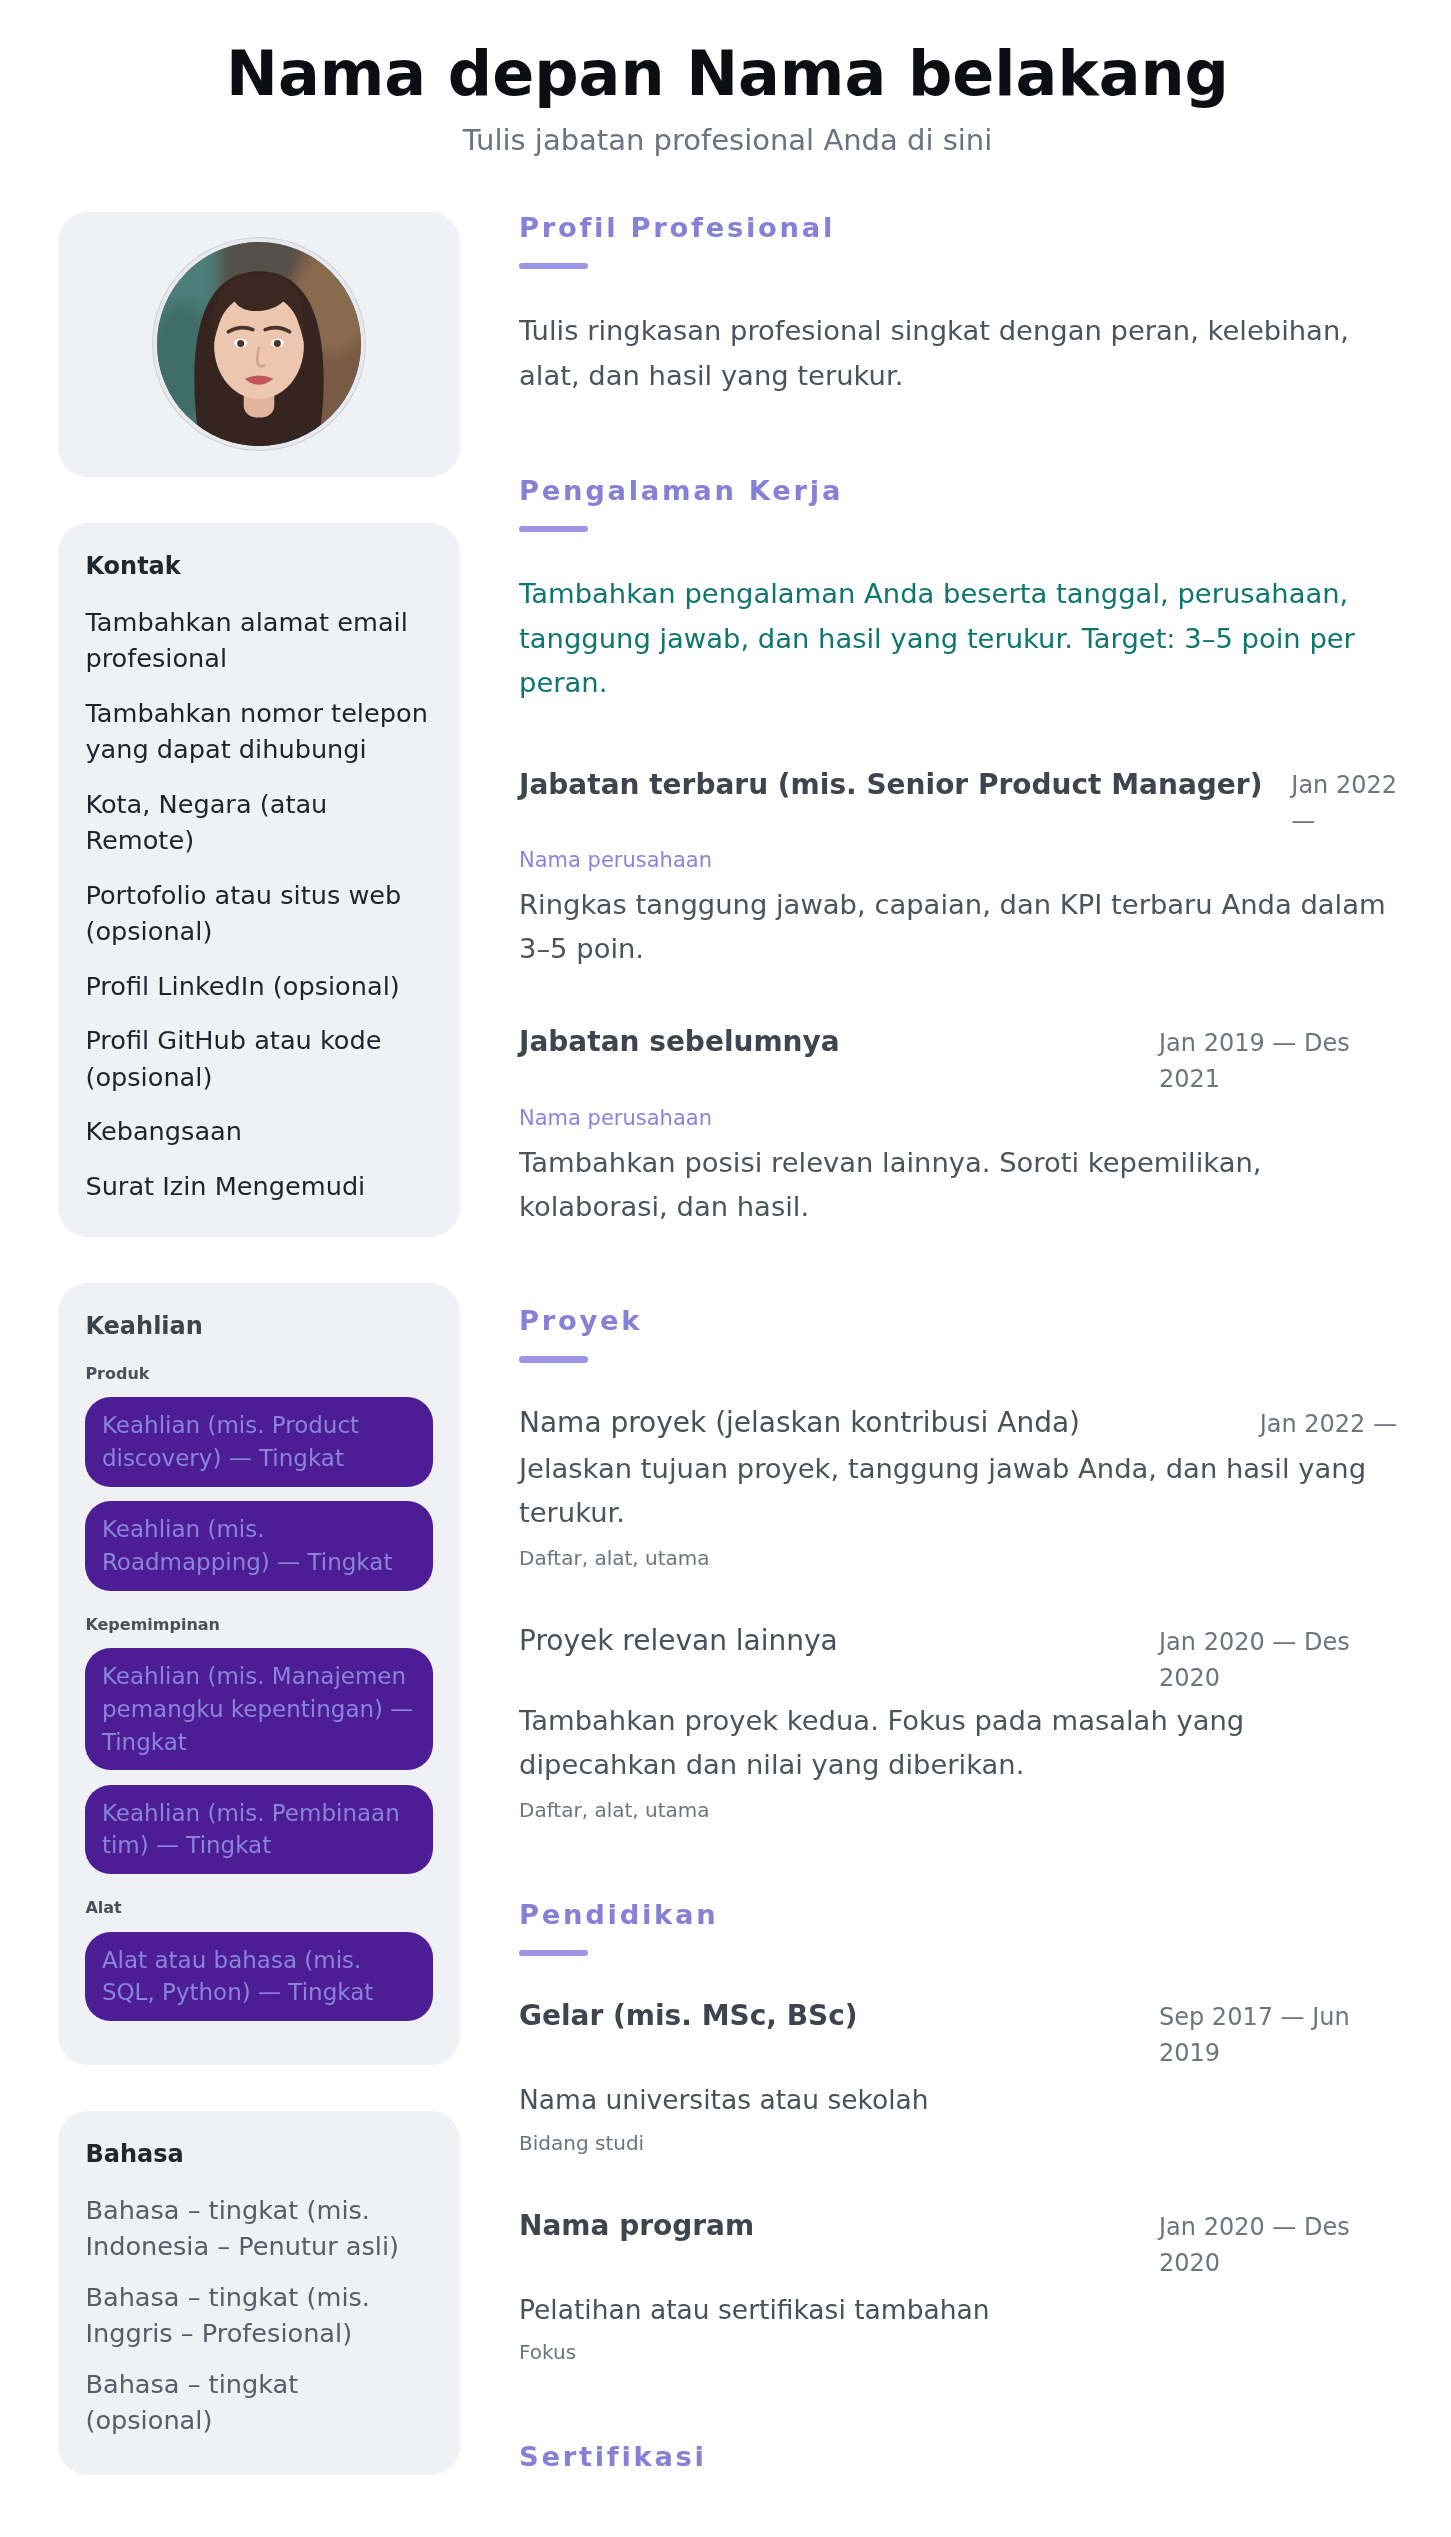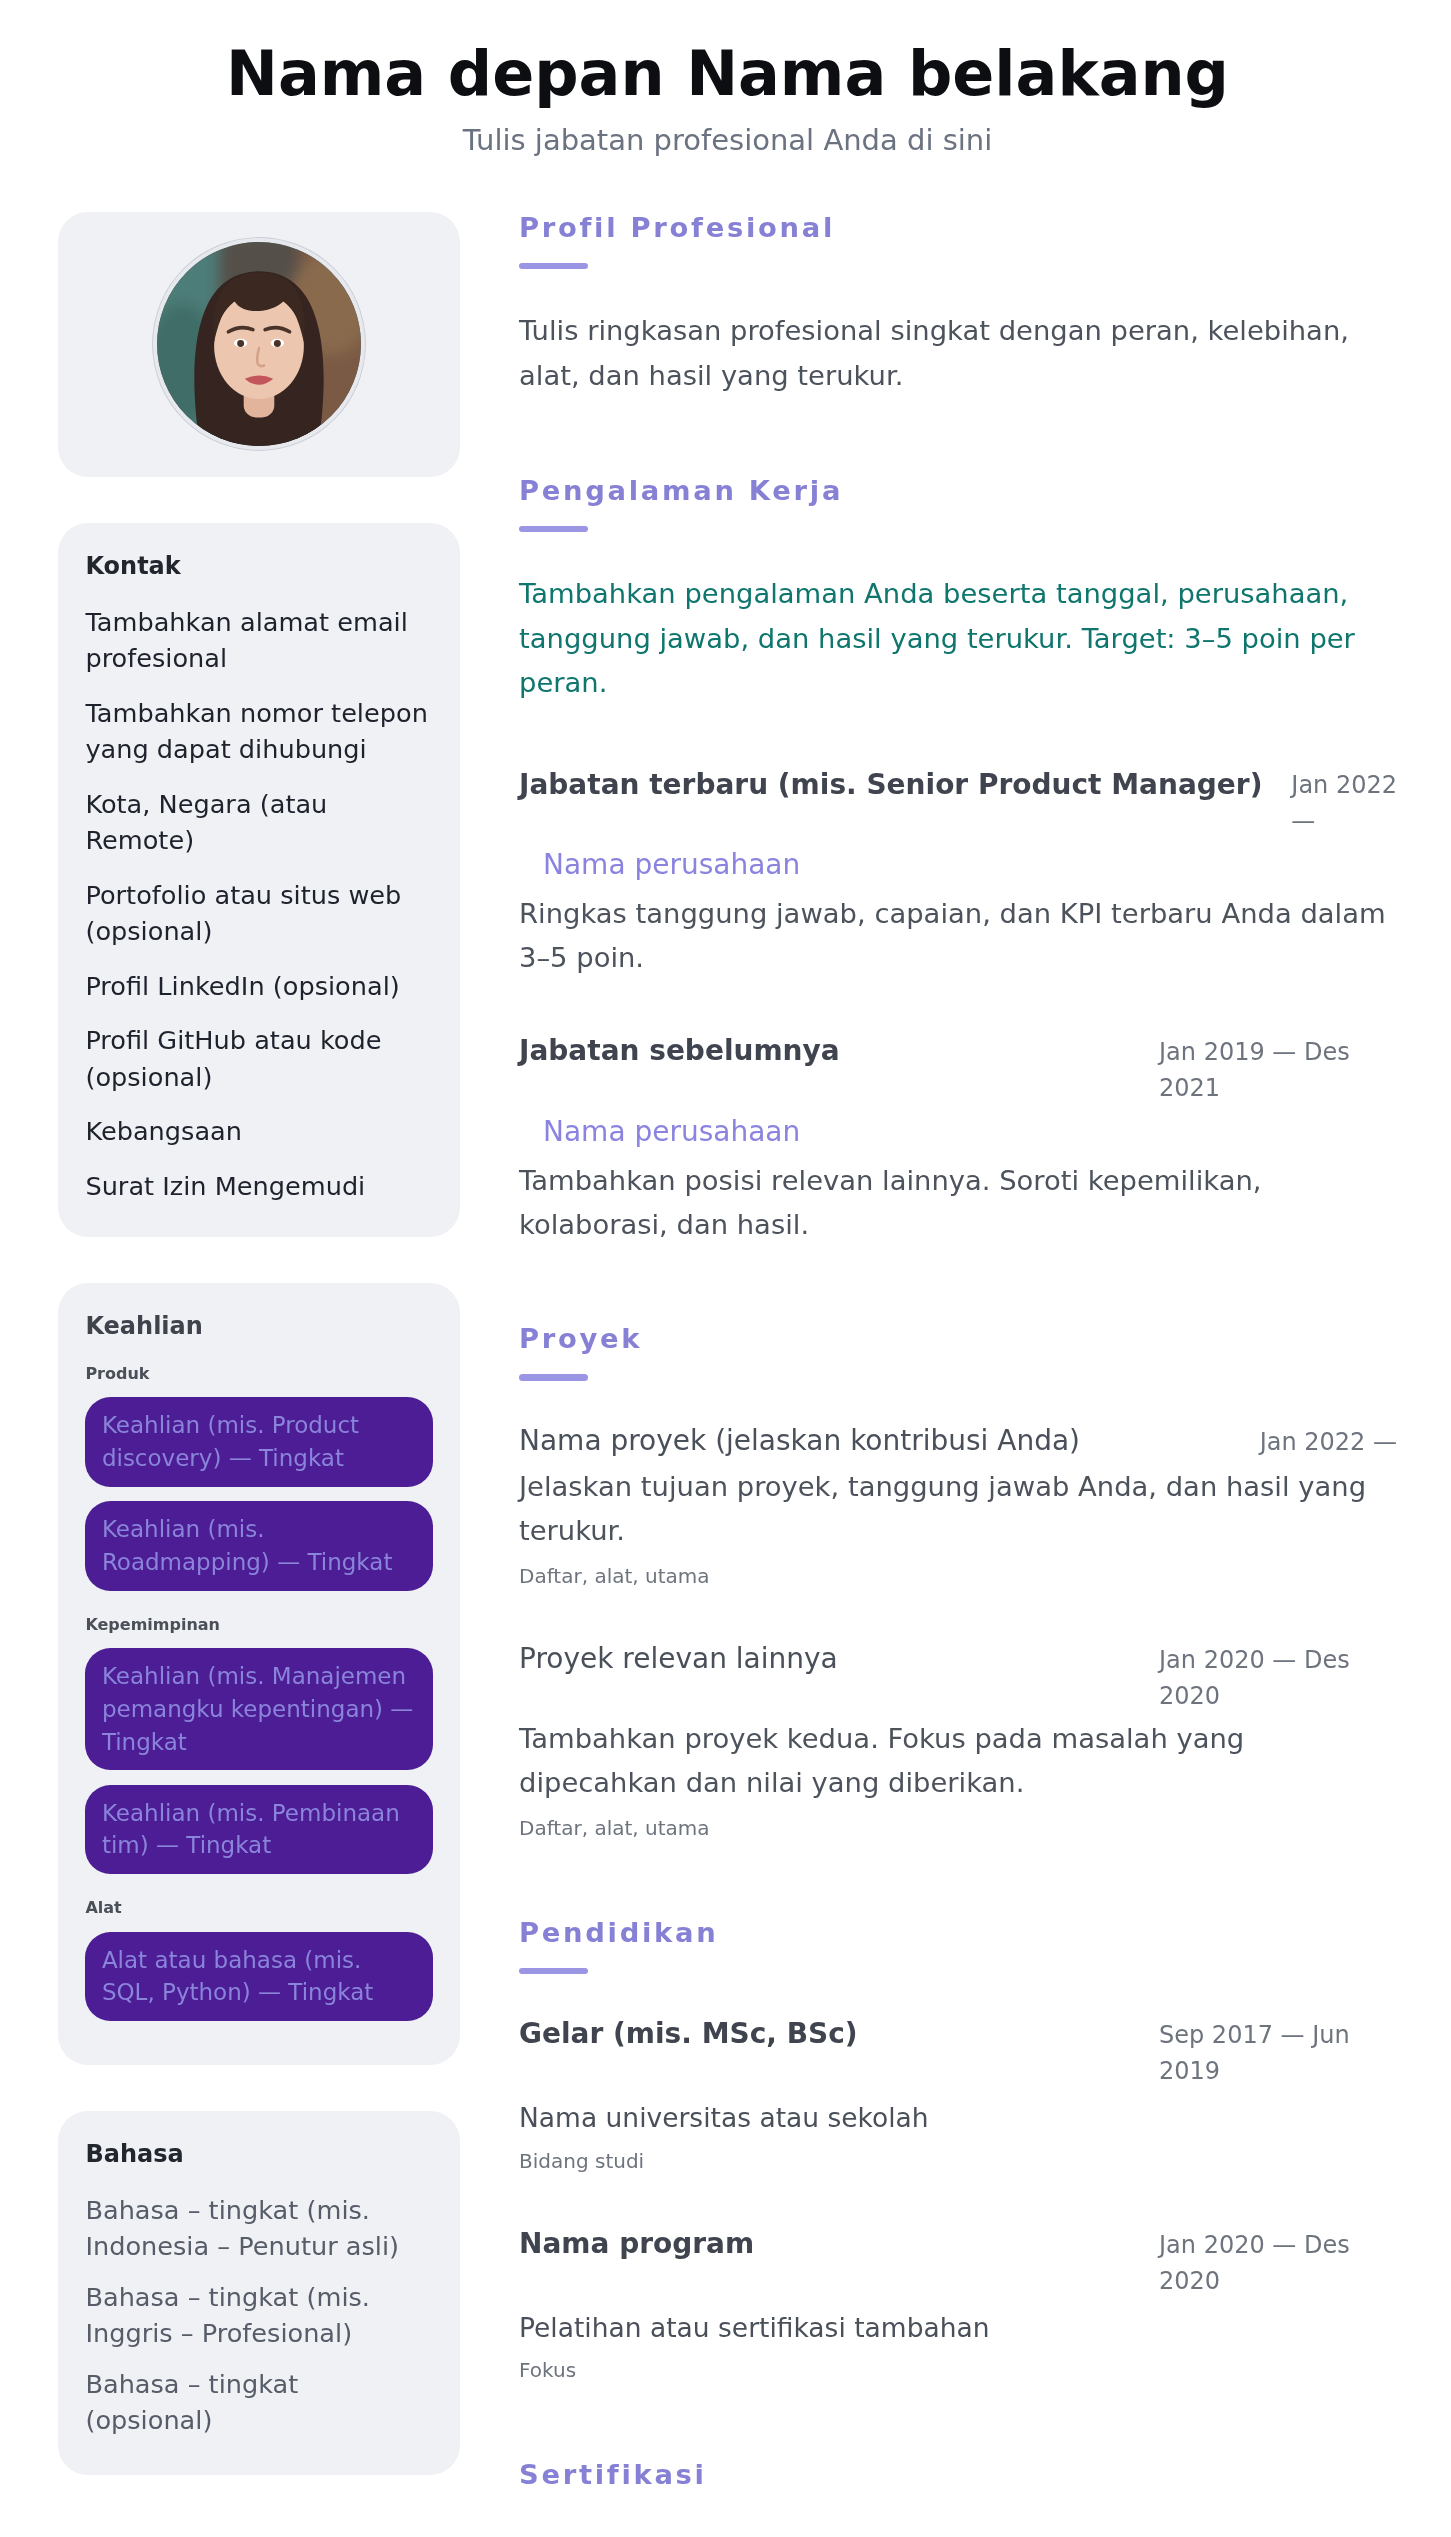--- a/index.html
+++ b/index.html
@@ -43,21 +43,21 @@
   .para { font-size:27.4px; line-height:1.62; color:#4d535c; }
   .para.muted { color:#0f766e; }
 
   .entry { margin-bottom:51px; }
   .entry:last-child { margin-bottom:0; }
   .entry-head { display:flex; align-items:flex-start; gap:10px; }
   .entry-title { flex:1; font-size:28px; line-height:1.45; color:#4a505a; }
   .entry-title.bold { font-weight:bold; color:#3f444e; }
   .entry-date { margin-left:auto; flex:0 0 auto; max-width:238px; font-size:24px; line-height:1.5;
                 color:#6e747e; white-space:pre-line; text-align:left; padding-top:2.7px; }
-  .company { margin-top:9.1px; font-size:28px; color:#8a84e0;margin-left:24px; }
+  .company { margin-top:9.1px; font-size:21px; color:#8a84e0; }
   .edesc { margin-top:11px; font-size:27.4px; line-height:1.6; color:#4d535c; }
   .esub  { margin-top:9.1px; font-size:26.5px; line-height:1.5; color:#4a505a; }
   .emeta { margin-top:11px; font-size:20px; color:#6e747e; }
   .jobs-intro { margin-bottom:59px; }
 </style>
 </head>
 <body>
 
 <div class="page">
 

